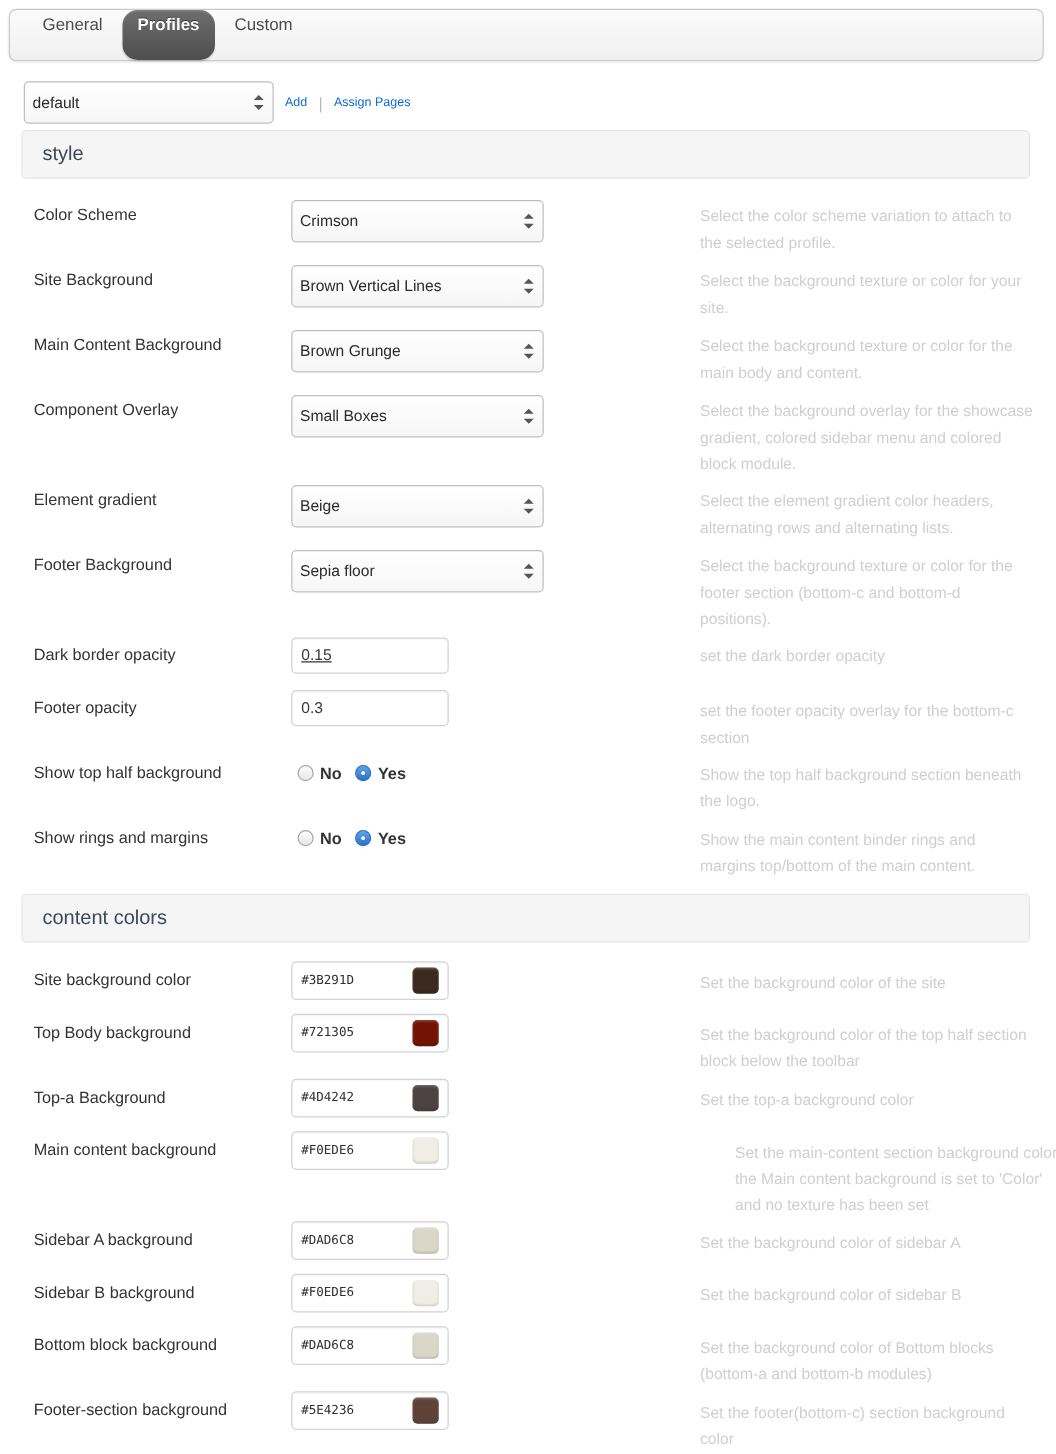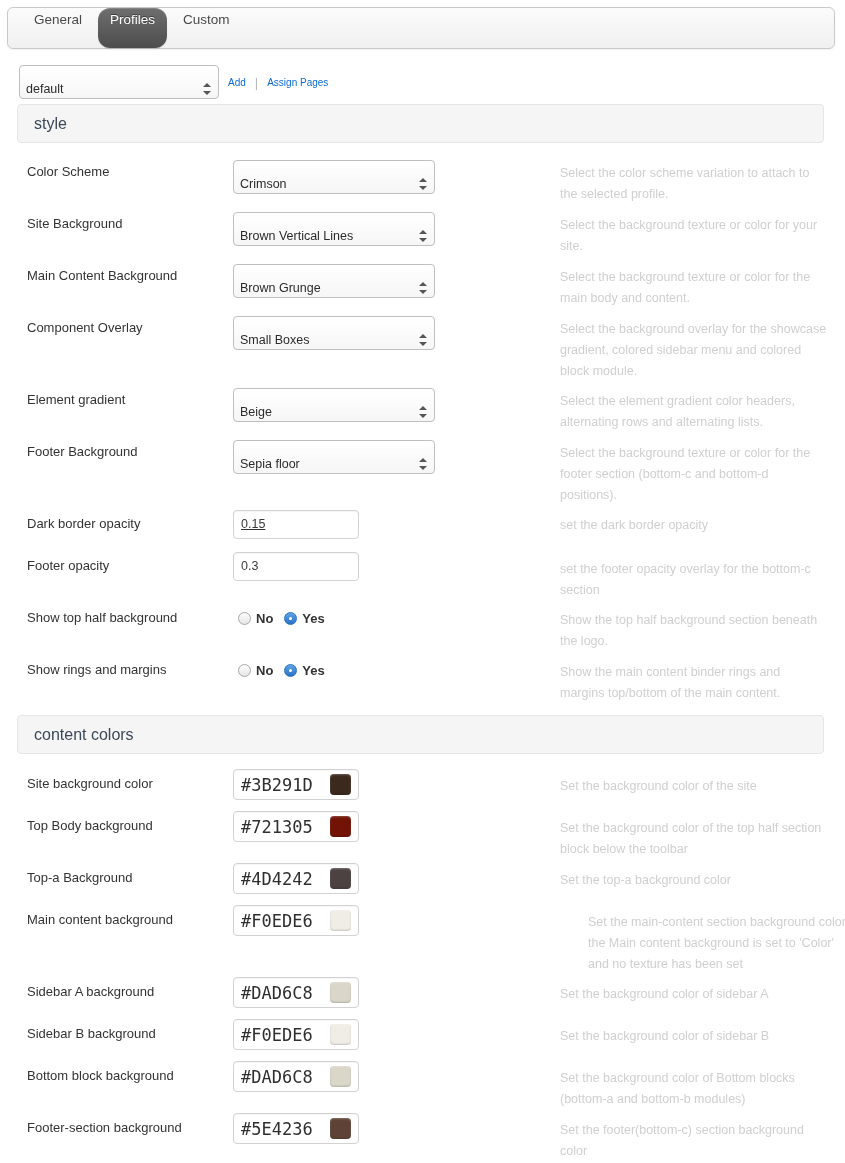--- a/index.html
+++ b/index.html
@@ -40,21 +40,21 @@
     color: #4a4a4a;
     padding: 4px 12px;
     border-radius: 12px;
     line-height: 16px;
     cursor: pointer;
     white-space: nowrap;
   }
   .tab.active {
     background: linear-gradient(to bottom, #6e6e6e 0%, #4d4d4d 100%);
     color: #ffffff;
-    font-weight: normal;
+    font-weight: bold;
     text-shadow: 0 -1px 0 rgba(0,0,0,0.45);
     box-shadow: inset 0 1px 1px rgba(255,255,255,0.18), 0 1px 1px rgba(0,0,0,0.12);
   }
 
   
   .profile-row {
     position: absolute;
     left: 19px;
     top: 65px;
     display: flex;
@@ -63,21 +63,21 @@
   }
   .sel {
     box-sizing: border-box;
     height: 22px;
     border: 1px solid #bfbfbf;
     border-radius: 4px;
     background: linear-gradient(to bottom, #ffffff 0%, #f6f6f6 100%);
     font-size: 12.5px;
     color: #2b2b2b;
     display: flex;
-    align-items: flex-start;
+    align-items: center;
     padding: 16px 6px;
     position: relative;
     cursor: pointer;
   }
   .sel .sel-val {
     flex: 1;
     overflow: hidden;
     white-space: nowrap;
     text-overflow: ellipsis;
   }
@@ -192,21 +192,21 @@
     border-radius: 4px;
     background: #ffffff;
     display: flex;
     align-items: center;
     padding: 0 7px;
     box-shadow: inset 0 1px 1px rgba(0,0,0,0.04);
   }
   .colorfield .hex {
     flex: 1;
     font-family: "DejaVu Sans Mono", monospace;
-    font-size: 17px;
+    font-size: 10px;
     color: #2f2f2f;
     letter-spacing: 0px;
   }
   .swatch {
     width: 21px;
     height: 21px;
     border-radius: 4px;
     flex: 0 0 21px;
     box-shadow: inset 0 1px 2px rgba(255,255,255,0.25),
                 inset 0 -1px 2px rgba(0,0,0,0.18);

